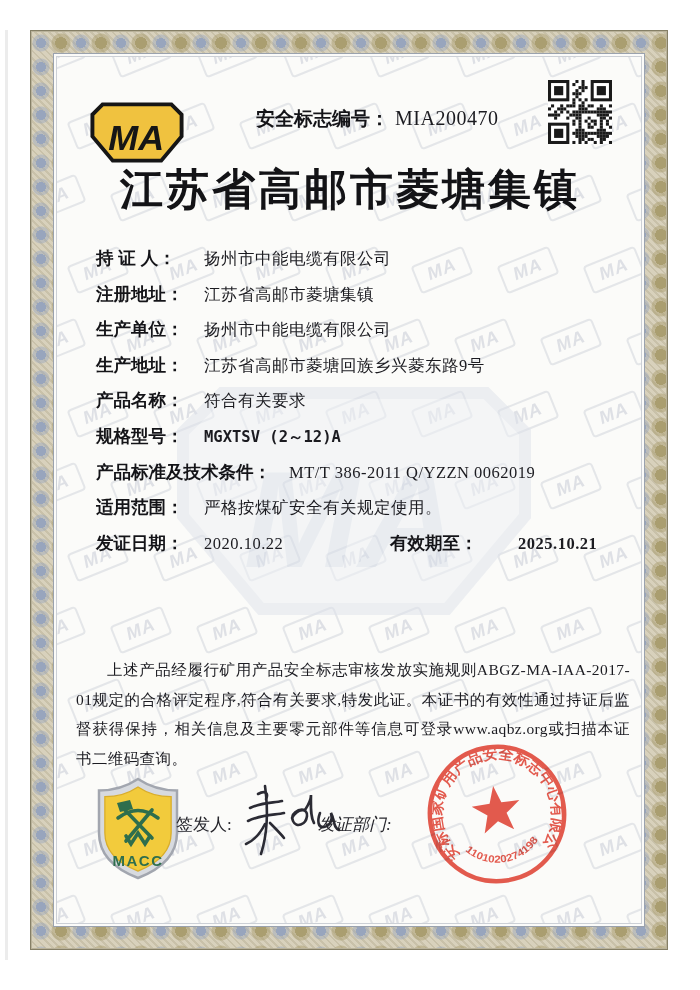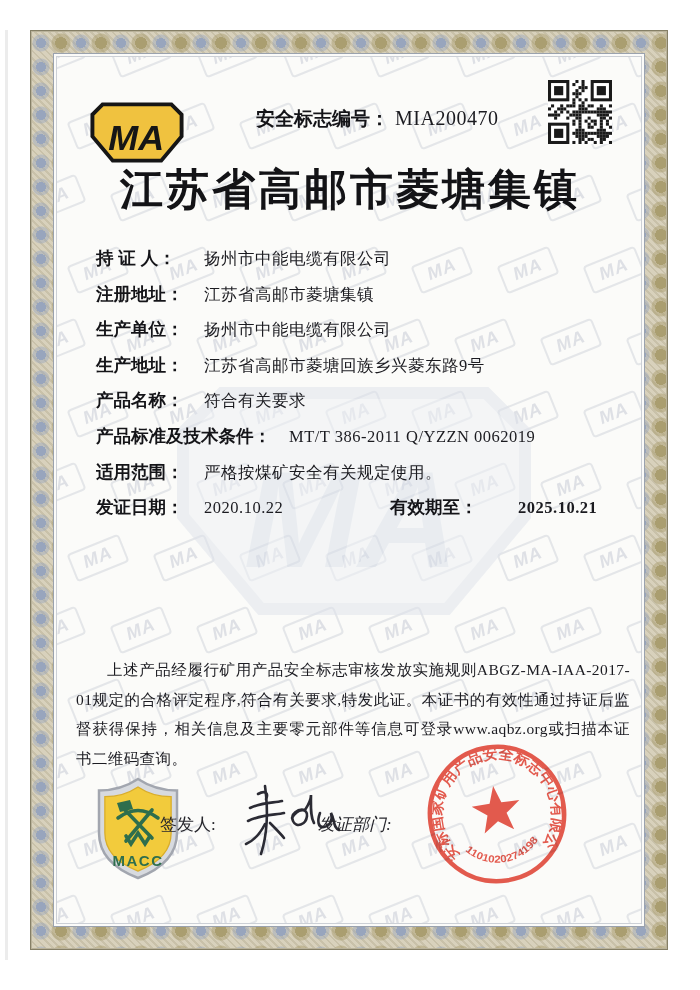--- a/index.html
+++ b/index.html
@@ -47,21 +47,21 @@
   .pair2 .val{margin-left:20px;font-weight:bold;}
 
   
   .statement{position:absolute;left:76px;top:655px;width:554px;font-size:15.5px;
              line-height:29.5px;text-indent:2em;text-align:justify;font-weight:500;
              letter-spacing:.4px;color:#1c1c22;}
 
   
   .shield{position:absolute;left:90px;top:776px;width:96px;height:106px;}
   .signer-label,.dept-label{position:absolute;top:813px;font-size:17px;color:#26262c;white-space:nowrap;}
-  .signer-label{left:160px;text-align:right;}
+  .signer-label{left:176px;text-align:right;}
   .dept-label{left:318px;font-style:italic;}
   .signature{position:absolute;left:232px;top:778px;width:110px;height:90px;}
   .stamp{position:absolute;left:424px;top:741px;width:146px;height:146px;
          transform:rotate(-8deg);opacity:.92;mix-blend-mode:multiply;}
 </style>
 </head>
 <body>
 
 <div class="page">
   <div class="scan-edge"></div>
@@ -346,20 +346,24 @@
       <span class="val">扬州市中能电缆有限公司</span>
     </div>
     <div class="frow">
       <span class="lab">生产地址：</span>
       <span class="val">江苏省高邮市菱塘回族乡兴菱东路9号</span>
     </div>
     <div class="frow">
       <span class="lab">产品名称：</span>
       <span class="val">符合有关要求</span>
     </div>
+    <div class="frow">
+      <span class="lab">规格型号：</span>
+      <span class="val mono">MGXTSV (2～12)A</span>
+    </div>
     <div class="frow wide">
       <span class="lab">产品标准及技术条件：</span>
       <span class="val">MT/T 386-2011 Q/YZZN 0062019</span>
     </div>
     <div class="frow">
       <span class="lab">适用范围：</span>
       <span class="val">严格按煤矿安全有关规定使用。</span>
     </div>
     <div class="frow">
       <span class="lab">发证日期：</span>

